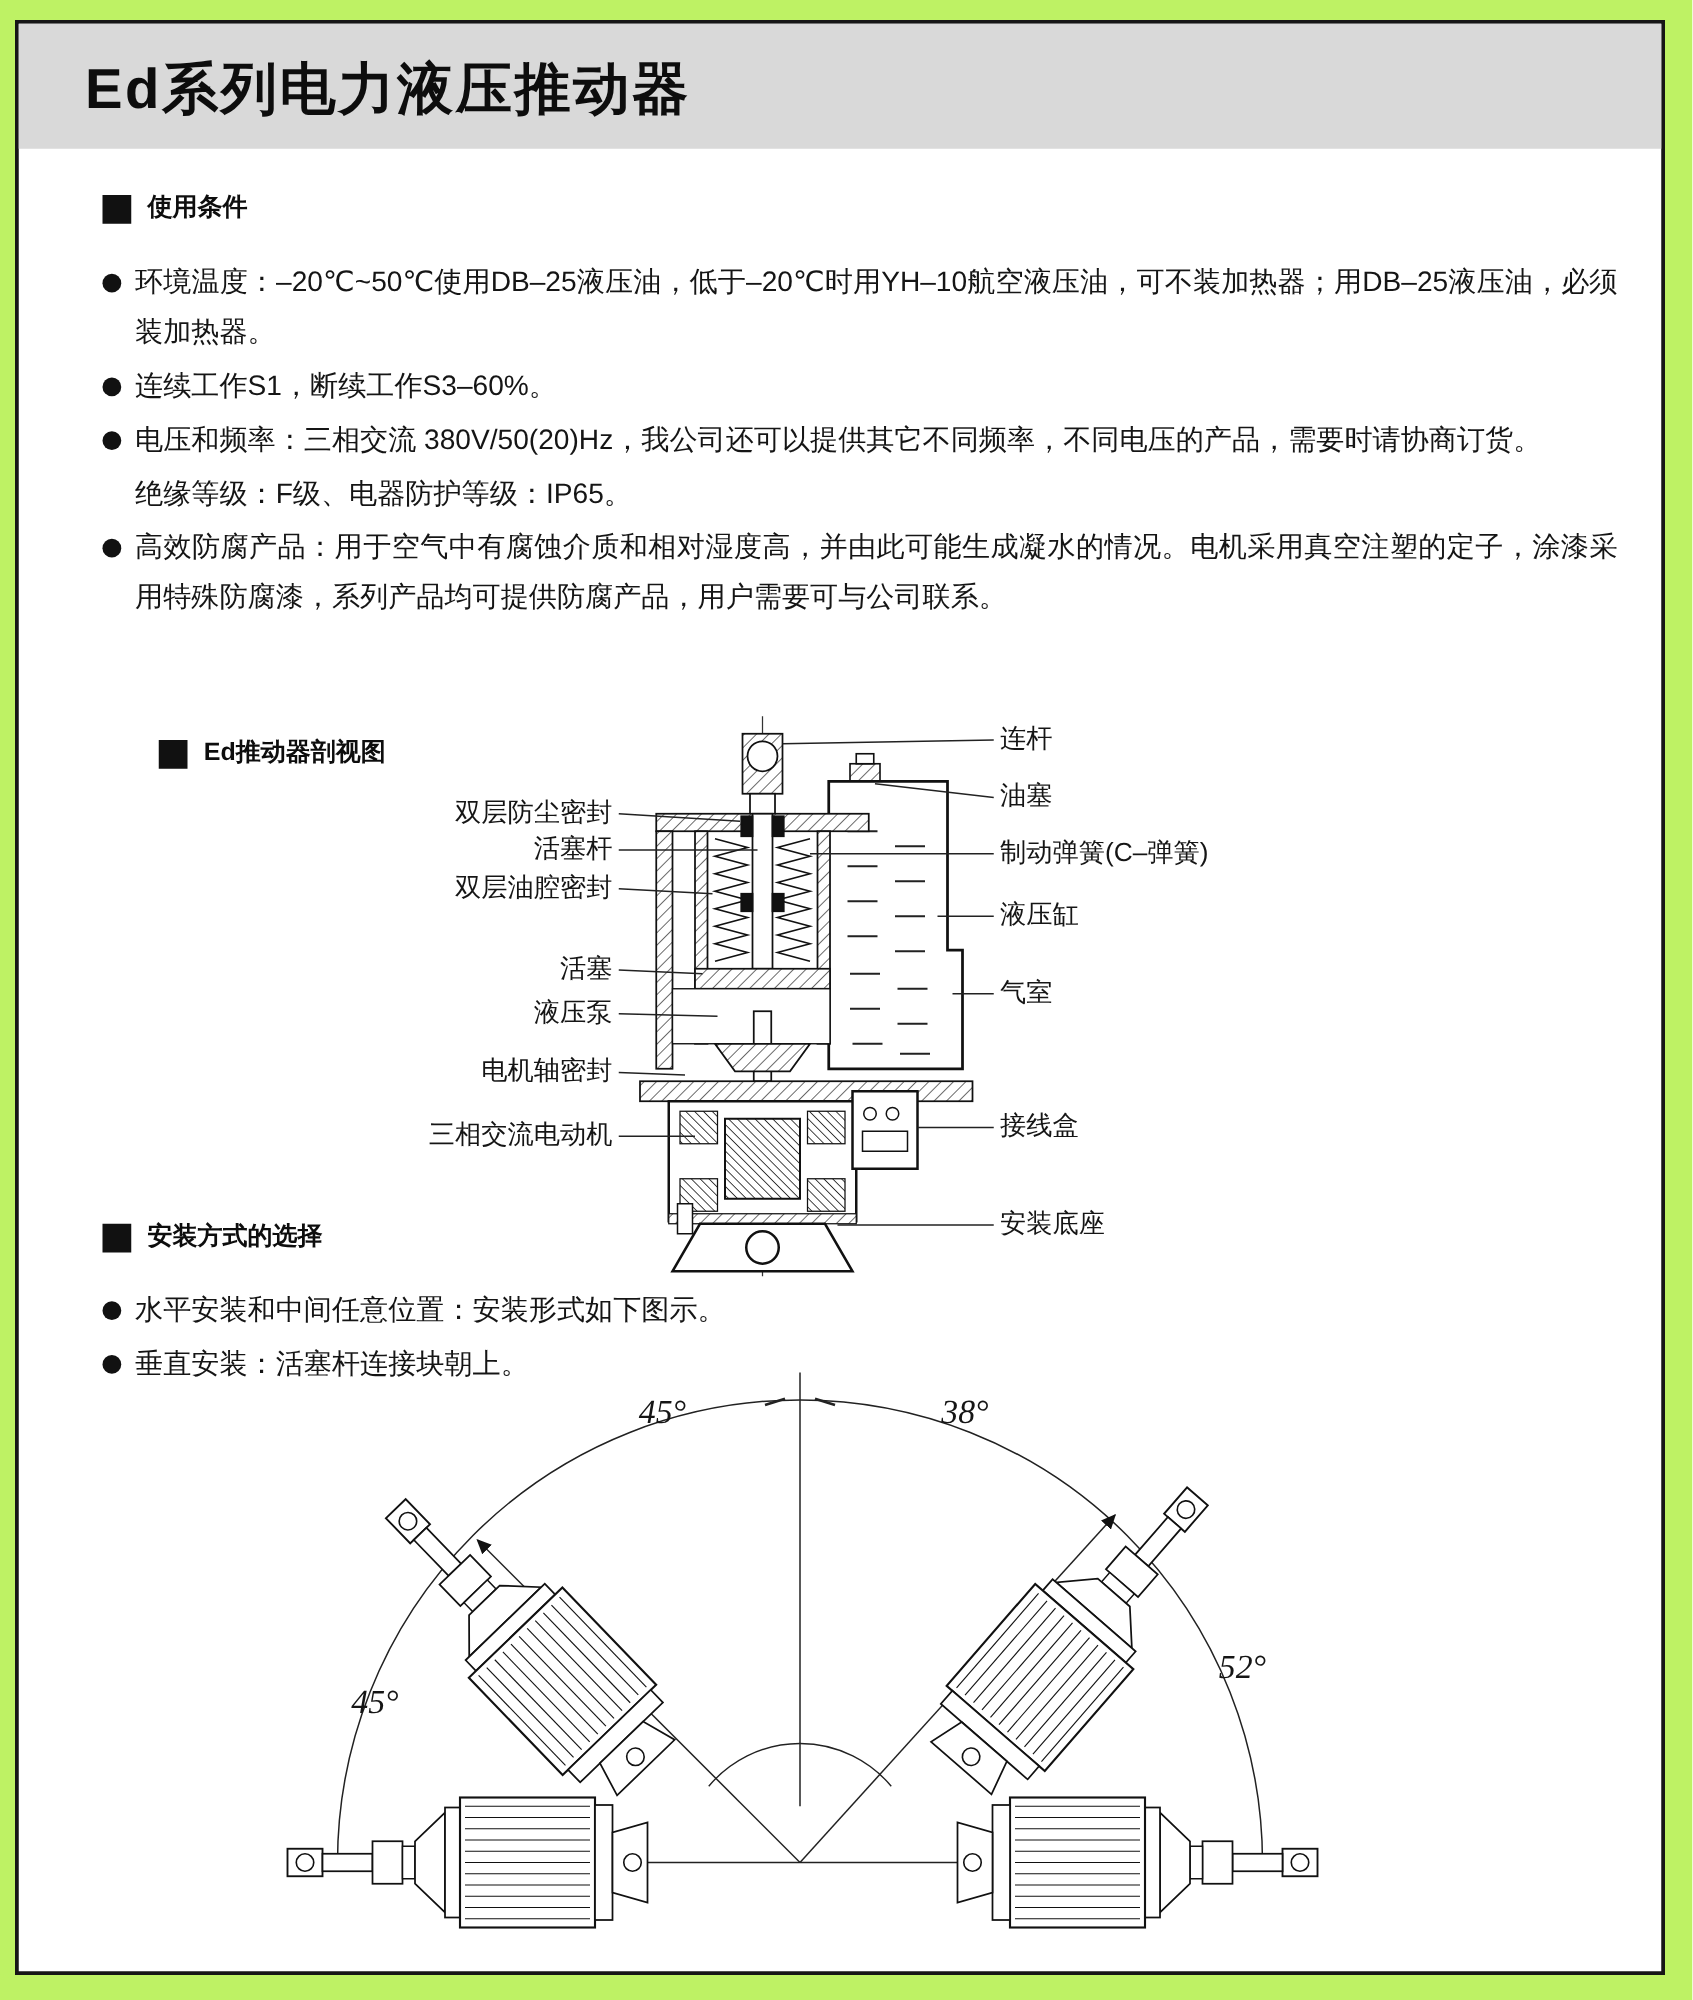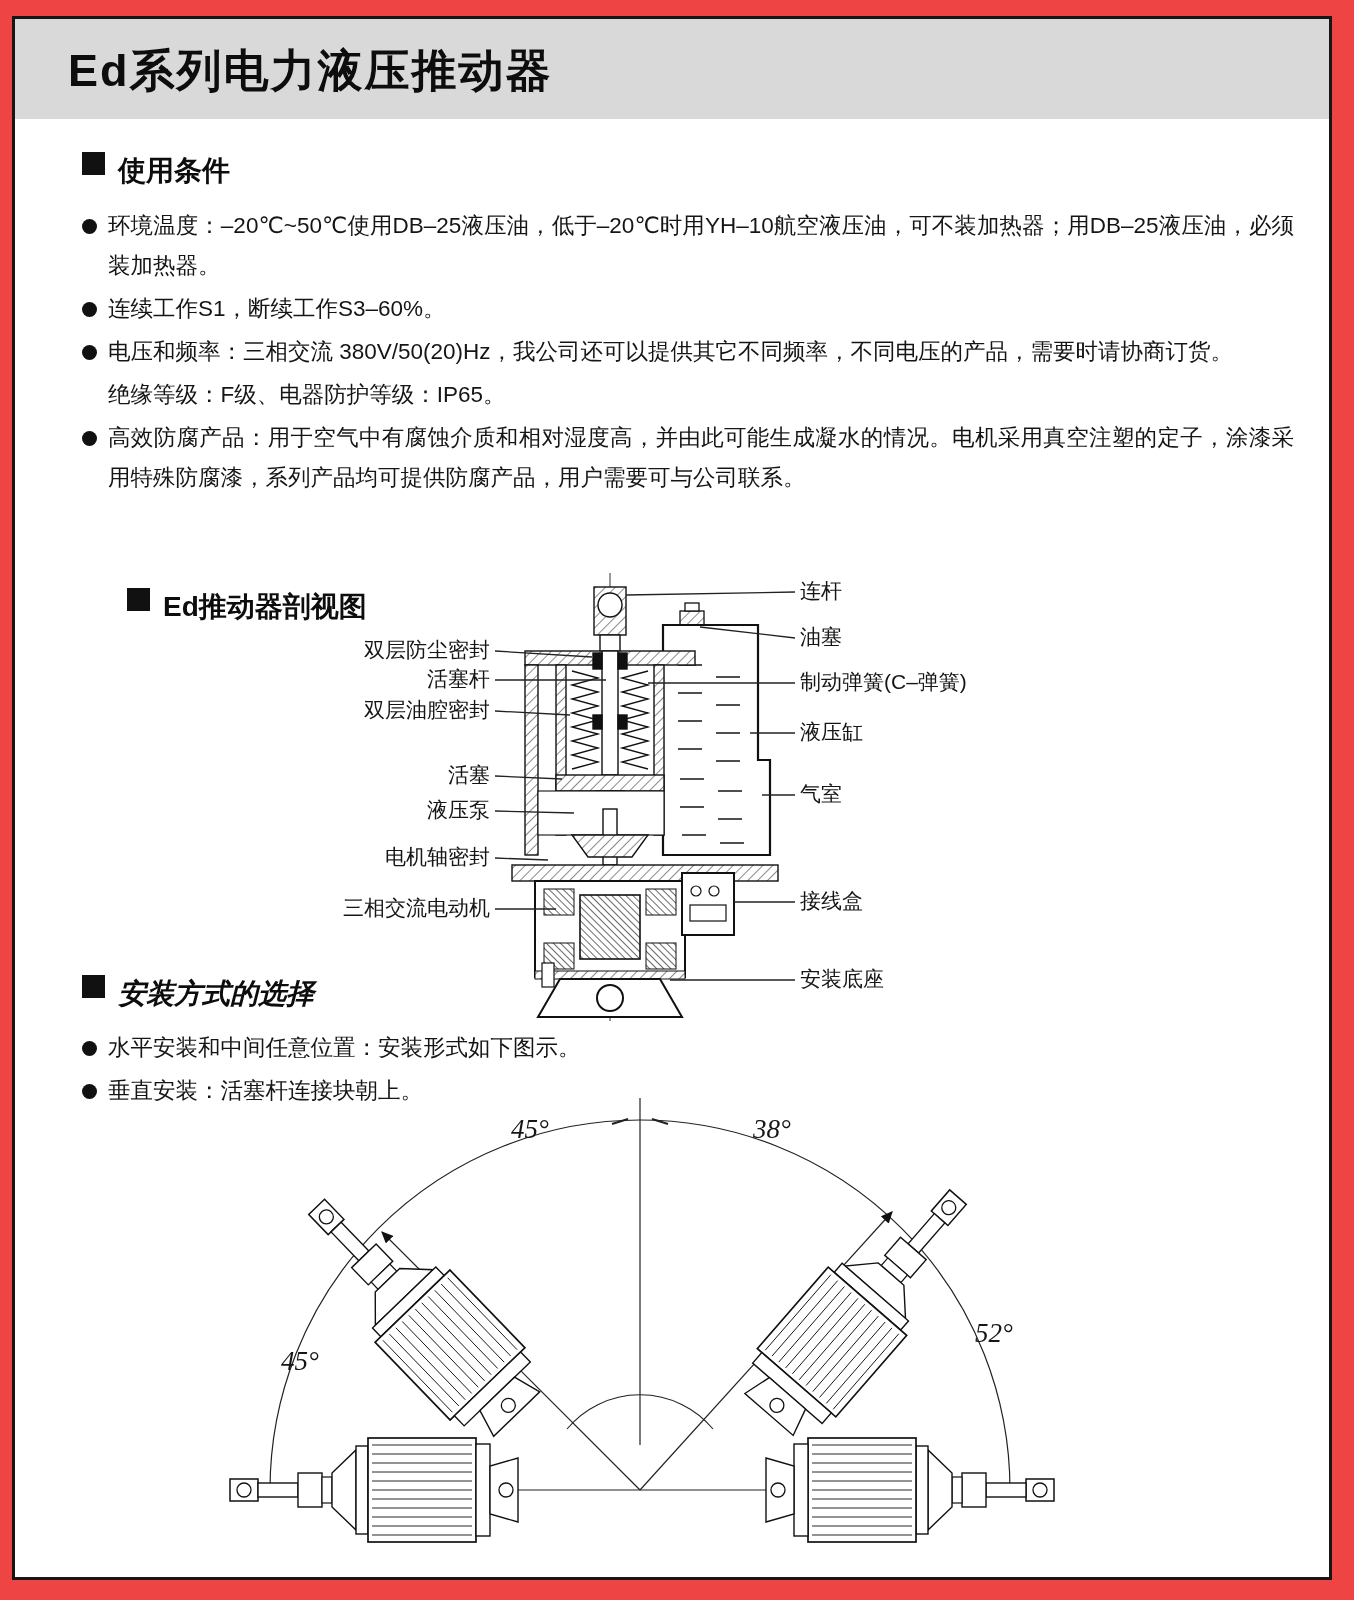--- a/index.html
+++ b/index.html
@@ -1,24 +1,24 @@
 <!DOCTYPE html>
 <html><head>
 <meta charset="utf-8">
 <style>
   html,body{margin:0;padding:0;background:#fff;}
-  .page{position:relative;width:1354px;height:1600px;background:#ef4444;
+  .page{position:relative;width:1354px;height:1600px;background:#bef264;
         font-family:"Liberation Sans","DejaVu Sans",sans-serif;color:#111;}
   .frame{position:absolute;left:12px;top:16px;width:1320px;height:1564px;
          border:3px solid #161616;box-sizing:border-box;background:#fff;}
   .header-band{position:absolute;left:15px;top:19px;width:1314px;height:100px;background:#d9d9d9;}
   .page-title{position:absolute;left:68px;top:19px;height:100px;line-height:104px;
               font-size:45px;font-weight:bold;letter-spacing:2px;color:#0d0d0d;}
-  .sec-h{position:absolute;display:flex;align-items:flex-start;gap:13px;
-         font-size:28px;font-weight:bold;color:#0d0d0d;}
+  .sec-h{position:absolute;display:flex;align-items:flex-end;gap:13px;
+         font-size:20px;font-weight:bold;color:#0d0d0d;}
   .sq{width:23px;height:23px;background:#111;flex:0 0 auto;}
   .bullets{position:absolute;font-size:22.5px;line-height:40px;color:#151515;margin-top:16px;}
   .bullet{display:flex;gap:11px;margin-bottom:3px;}
   .dot{flex:0 0 auto;width:15px;height:15px;border-radius:50%;background:#111;margin-top:13px;}
   .btext{flex:1;text-align:justify;}
   .cont{padding-left:26px;text-align:justify;margin-bottom:3px;}
   sup{font-size:14px;}
   svg text{fill:#151515;}
   .fig{position:absolute;}
 </style>
@@ -170,21 +170,21 @@
       <text x="470" y="27" dominant-baseline="middle">连杆</text>
       <text x="470" y="73" dominant-baseline="middle">油塞</text>
       <text x="470" y="118" dominant-baseline="middle">制动弹簧(C–弹簧)</text>
       <text x="470" y="168" dominant-baseline="middle">液压缸</text>
       <text x="470" y="230" dominant-baseline="middle">气室</text>
       <text x="470" y="337" dominant-baseline="middle">接线盒</text>
       <text x="470" y="415" dominant-baseline="middle">安装底座</text>
     </g>
   </svg>
 
-  <div class="sec-h" style="left:82px;top:975px;font-style:italic;">
+  <div class="sec-h" style="left:82px;top:975px;">
     <span class="sq"></span>
     <span>安装方式的选择</span>
   </div>
 
   <div class="bullets" style="left:82px;top:1012px;width:1212px;">
     <div class="bullet">
       <span class="dot"></span>
       <span class="btext">水平安装和中间任意位置：安装形式如下图示。</span>
     </div>
     <div class="bullet">

